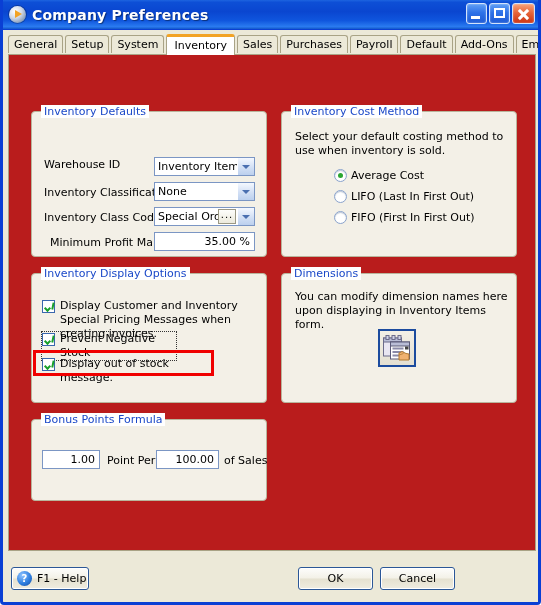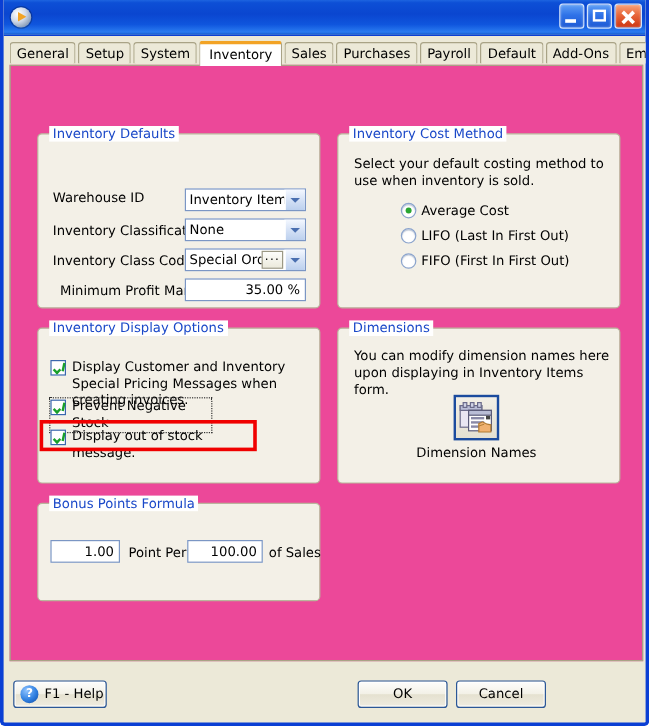--- a/index.html
+++ b/index.html
@@ -119,21 +119,21 @@
     position: relative;
     z-index: 3;
     padding: 0 7px;
   }
 
   
   .tabpage {
     position: absolute; left: 5px; top: 54px;
     width: 528px; height: 497px;
     box-sizing: border-box;
-    background: #ec4899;
+    background: #b91c1c;
     border: 1px solid #a9a386;
     z-index: 2;
   }
 
   
   .group {
     position: absolute;
     box-sizing: border-box;
     background: #f3f0e7;
     border: 1px solid #b9b59c;
@@ -321,20 +321,21 @@
     line-height: 1;
   }
 </style>
 </head>
 <body>
 
 <div class="window">
 
   <div class="titlebar">
     <div class="tb-icon"></div>
+    <div class="tb-title">Company Preferences</div>
     <div class="tb-buttons">
       <div class="tb-btn">
           <span class="g-min"></span>
         </div>
       <div class="tb-btn">
           <span class="g-max"></span>
         </div>
       <div class="tb-btn close"><span class="g-close"></span></div>
     </div>
   </div>
@@ -456,21 +457,20 @@
           <rect x="8.5" y="8" width="19" height="17" fill="#ffffff" stroke="#5a5a78" stroke-width="1"></rect>
           <rect x="8.5" y="8" width="19" height="4" fill="#b9bdd6" stroke="#5a5a78" stroke-width="1"></rect>
           <rect x="10.5" y="13.5" width="11" height="2" fill="#8a8aa8"></rect>
           <rect x="10.5" y="17" width="11" height="2" fill="#8a8aa8"></rect>
           <rect x="10.5" y="20.5" width="8" height="2" fill="#8a8aa8"></rect>
           <rect x="23" y="12.5" width="3.5" height="3" fill="#444"></rect>
           <path d="M17 26 L17 19 L20 17.5 L24 19.5 L27 20 L27 26 Z" fill="#f0b271" stroke="#b07b33" stroke-width="1"></path>
           <path d="M17 21 L21.5 19.5" stroke="#b07b33" stroke-width="0.8" fill="none"></path>
         </svg>
       </div>
-      <div class="dimcap" style="left:55px; top:97px;">Dimension Names</div>
     </div>
 
     <div class="group" style="left:22px; top:364px; width:236px; height:82px;">
       <div class="glabel">Bonus Points Formula</div>
 
       <div class="textbox" style="left:10px; top:30px; width:58px;">1.00</div>
       <div class="flabel" style="left:75px; top:34px;">Point Per</div>
       <div class="textbox" style="left:124px; top:30px; width:63px;">100.00</div>
       <div class="flabel" style="left:192px; top:34px;">of Sales</div>
     </div>

